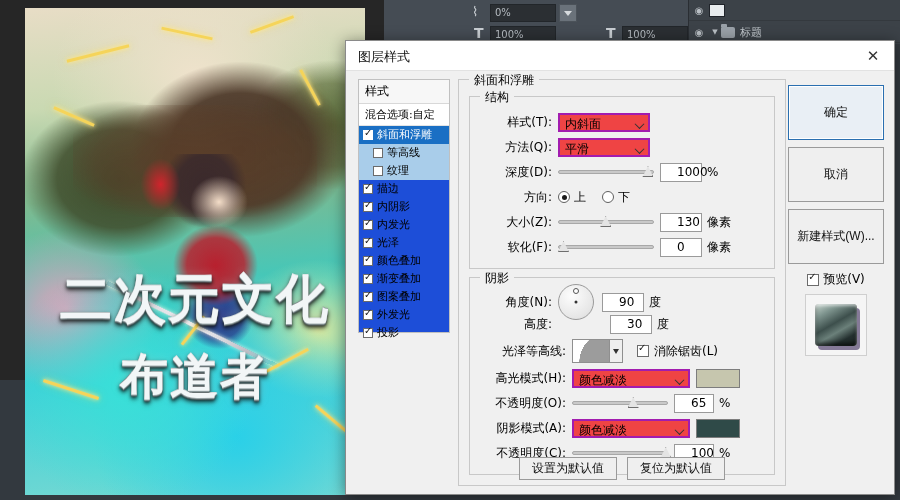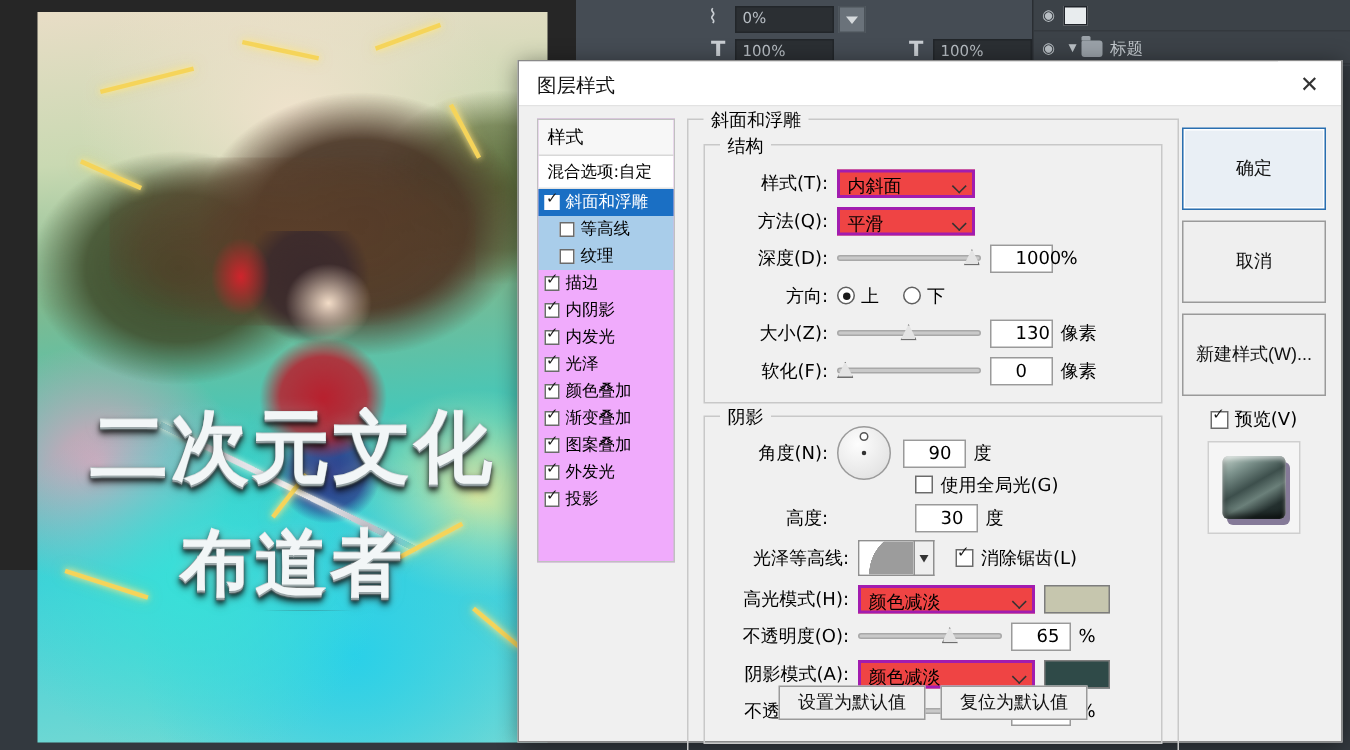--- a/index.html
+++ b/index.html
@@ -132,21 +132,21 @@
   }
   .dlg-title { position:absolute; left:12px; top:7px; font-size:13px; color:#111; }
   .dlg-close {
     position:absolute; right:0; top:0; width:42px; height:29px;
     display:flex; align-items:center; justify-content:center;
     font-size:15px; color:#333; background:#ffffff;
   }
 
   
   .styles-col { position:absolute; left:12px; top:38px; width:92px; bottom:12px; }
-  .styles-box { width:100%; background:#f0abfc; border:1px solid #c0c0c0; height:296px; }
+  .styles-box { width:100%; background:#1d4ed8; border:1px solid #c0c0c0; height:254px; }
   .style-head {
     padding:3px 6px; font-size:12px; border-bottom:1px solid #d8d8d8; background:#f7f7f7;
   }
   .style-sub {
     padding:3px 6px; font-size:11px; border-bottom:1px solid #e4e4e4; background:#fff;
   }
   .style-item {
     display:flex; align-items:center; gap:4px; padding:2px 4px; font-size:11px; line-height:14px;
     white-space:nowrap;
   }
@@ -426,26 +426,20 @@
           <div class="row" style="height:20px;margin-bottom:1px;">
             <span class="lbl w1">角度(N):</span>
             <span class="angle-dial">
               <span class="handle"></span>
               <span class="dot"></span>
             </span>
             <span class="num" style="width:42px;margin-left:8px;">90</span>
             <span class="unit">度</span>
           </div>
 
-          <div class="row" style="height:20px;margin-bottom:1px;">
-            <span class="lbl w1"></span>
-            <span style="width:44px;"></span>
-            <span class="cbx" style="width:12px;height:12px;margin-left:8px;"></span>
-            <span style="margin-left:5px;">使用全局光(G)</span>
-          </div>
 
           <div class="row">
             <span class="lbl w1">高度:</span>
             <span style="width:44px;"></span>
             <span class="num" style="width:42px;margin-left:8px;">30</span>
             <span class="unit">度</span>
           </div>
 
           <div class="row" style="height:26px;">
             <span class="lbl w2">光泽等高线:</span>

